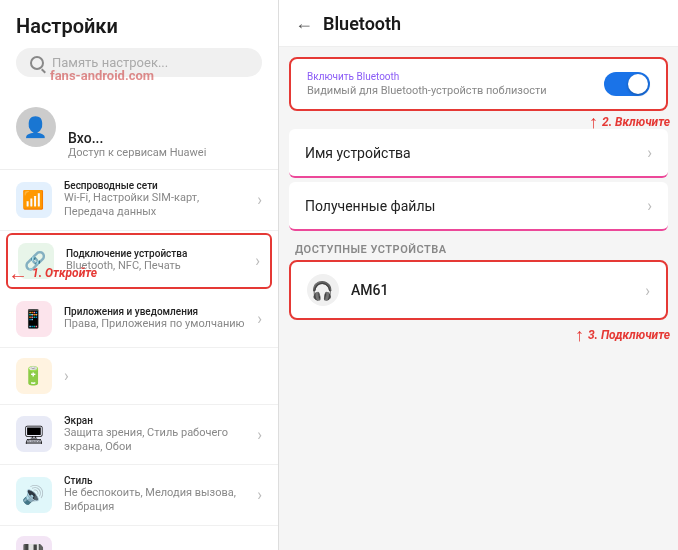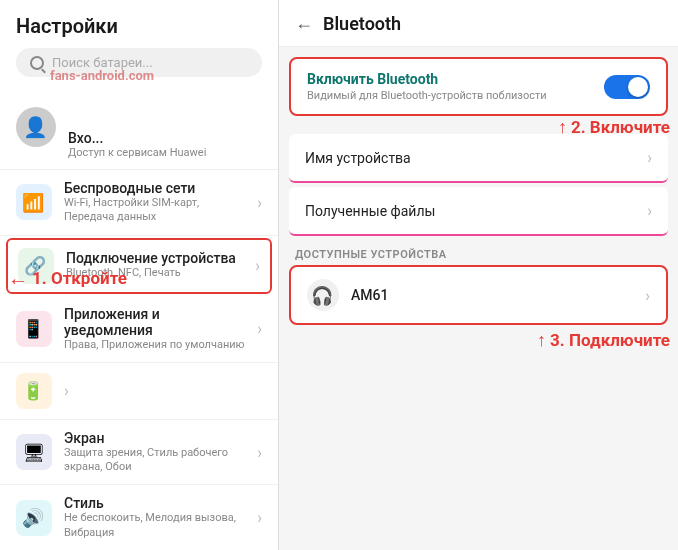--- a/index.html
+++ b/index.html
@@ -125,21 +125,21 @@
 
     .icon-wifi { background: #e3f0fd; }
     .icon-device { background: #e8f5e9; }
     .icon-apps { background: #fce4ec; }
     .icon-battery { background: #fff3e0; }
     .icon-display { background: #e8eaf6; }
     .icon-sound { background: #e0f7fa; }
     .icon-storage { background: #f3e5f5; }
 
     .item-text { flex: 1; }
-    .item-title { font-size: 14px; font-weight: 500; color: #222; }
+    .item-title { font-size: 10px; font-weight: 500; color: #222; }
     .item-sub { font-size: 11px; color: #888; line-height: 1.3; }
 
     .chevron-right {
       color: #bbb;
       font-size: 16px;
     }
 
     
     .right-panel {
       flex: 1;
@@ -185,21 +185,21 @@
       padding: 12px 16px;
       position: relative;
     }
 
     .bt-toggle-row {
       display: flex;
       align-items: center;
       justify-content: space-between;
     }
 
-    .bt-toggle-label { font-size: 14px; font-weight: 700; color: #0f766e; }
+    .bt-toggle-label { font-size: 10px; font-weight: 400; color: #8b5cf6; }
     .bt-toggle-sub { font-size: 11px; color: #888; margin-top: 2px; }
 
     
     .toggle-switch {
       width: 46px; height: 24px;
       background: #1a73e8;
       border-radius: 12px;
       position: relative;
       cursor: pointer;
       flex-shrink: 0;
@@ -260,22 +260,23 @@
       border-radius: 50%;
       display: flex; align-items: center; justify-content: center;
       font-size: 18px;
     }
 
     .device-name { font-size: 14px; font-weight: 500; color: #222; }
 
     
     .annotation-label {
       color: #e53935;
-      font-size: 17px;
+      font-size: 12px;
       font-weight: 700;
+      font-style: italic;
     }
 
     
     .red-arrow {
       color: #e53935;
       font-size: 20px;
       font-weight: 900;
     }
 
     .full-wrapper {
@@ -288,21 +289,21 @@
 </head>
 <body>
 
 <div class="full-wrapper">
 
   <div class="left-panel">
     <div class="left-header">
       <div class="left-title">Настройки</div>
       <div class="search-box">
         <div class="search-icon-shape"></div>
-        <span class="search-placeholder">Поиск батареи...</span>
+        <span class="search-placeholder">Память настроек...</span>
       </div>
     </div>
 
     <div class="profile-row">
       <div class="avatar-circle">👤</div>
       <div class="profile-info">
         <div class="profile-name">Вхо...</div>
         <div class="profile-sub">Доступ к сервисам Huawei</div>
       </div>
     </div>

